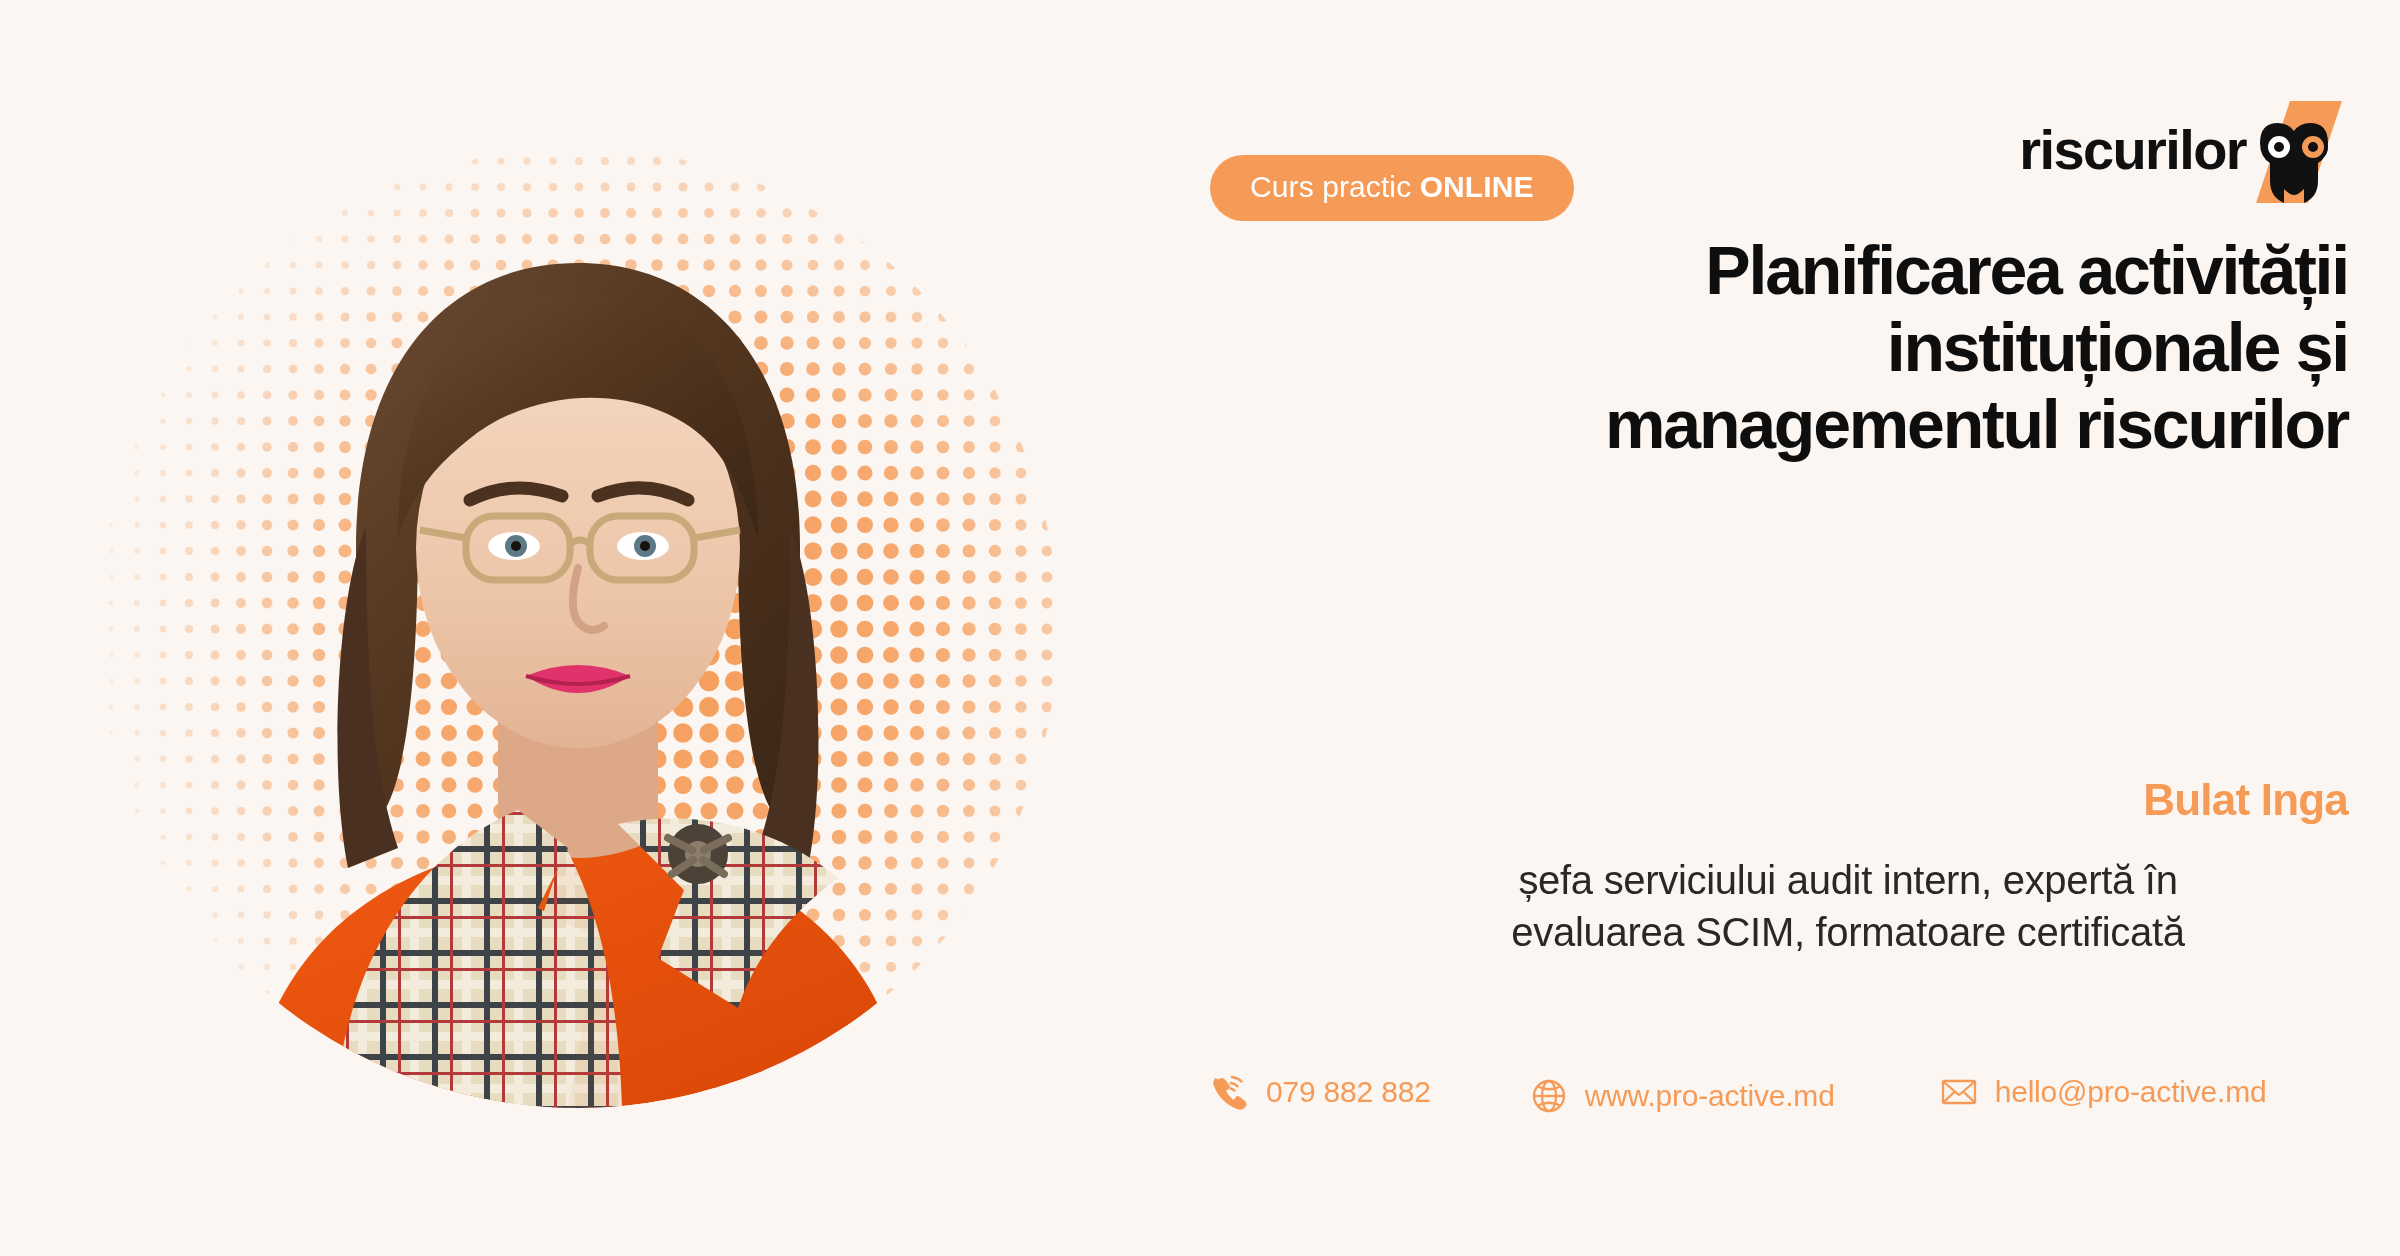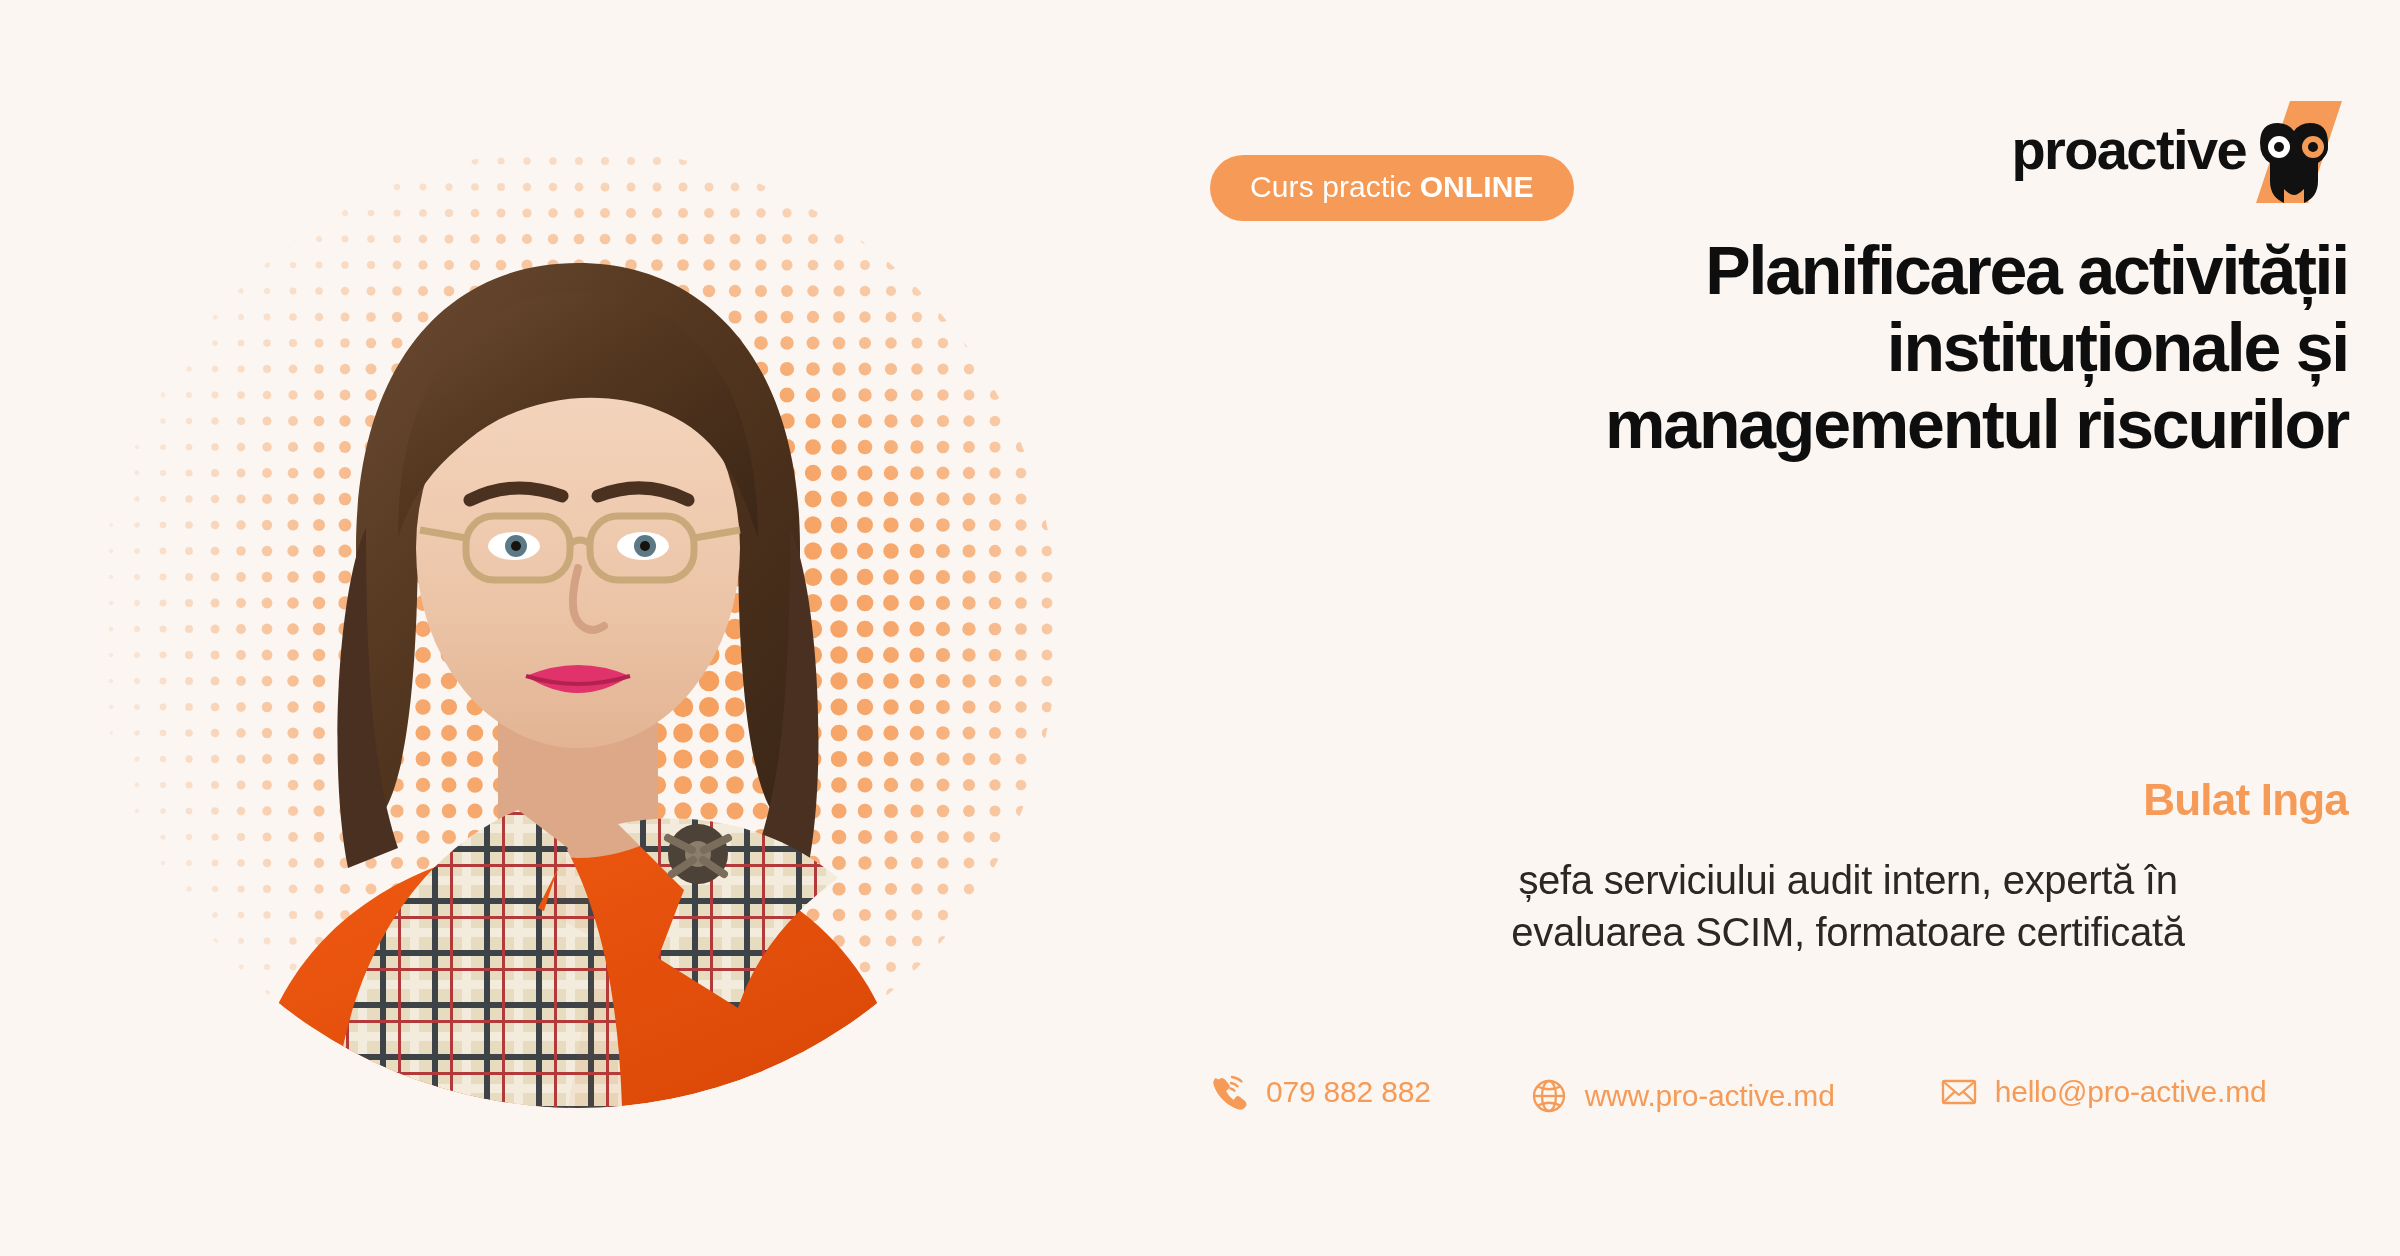--- a/index.html
+++ b/index.html
@@ -1661,21 +1661,21 @@
 
   <div class="content">
 
     <div class="top-row">
 
       <div class="badge">
         <span class="b-light">Curs practic </span><span class="b-bold">ONLINE</span>
       </div>
 
       <div class="logo">
-        <div class="logo-word">proactive</div>
+        <div class="logo-word">riscurilor</div>
         <div class="logo-mark">
           <svg viewBox="0 0 96 110" xmlns="http://www.w3.org/2000/svg">
             <polygon points="44,4 96,4 62,106 10,106" fill="#F59B57"></polygon>
             <g>
               <path d="M14 46 q0 -20 18 -20 q10 0 16 8 q6 -8 16 -8 q18 0 18 20
                        q0 14 -10 20 l0 18 q0 16 -14 22 l0 -14 q-6 6 -10 6 q-4 0 -10 -6
                        l0 14 q-14 -6 -14 -22 l0 -18 q-10 -6 -10 -20 Z" fill="#111111"></path>
               <circle cx="33" cy="50" r="15" fill="#111111"></circle>
               <circle cx="67" cy="50" r="15" fill="#111111"></circle>
               <circle cx="33" cy="50" r="11" fill="#FFFFFF"></circle>

